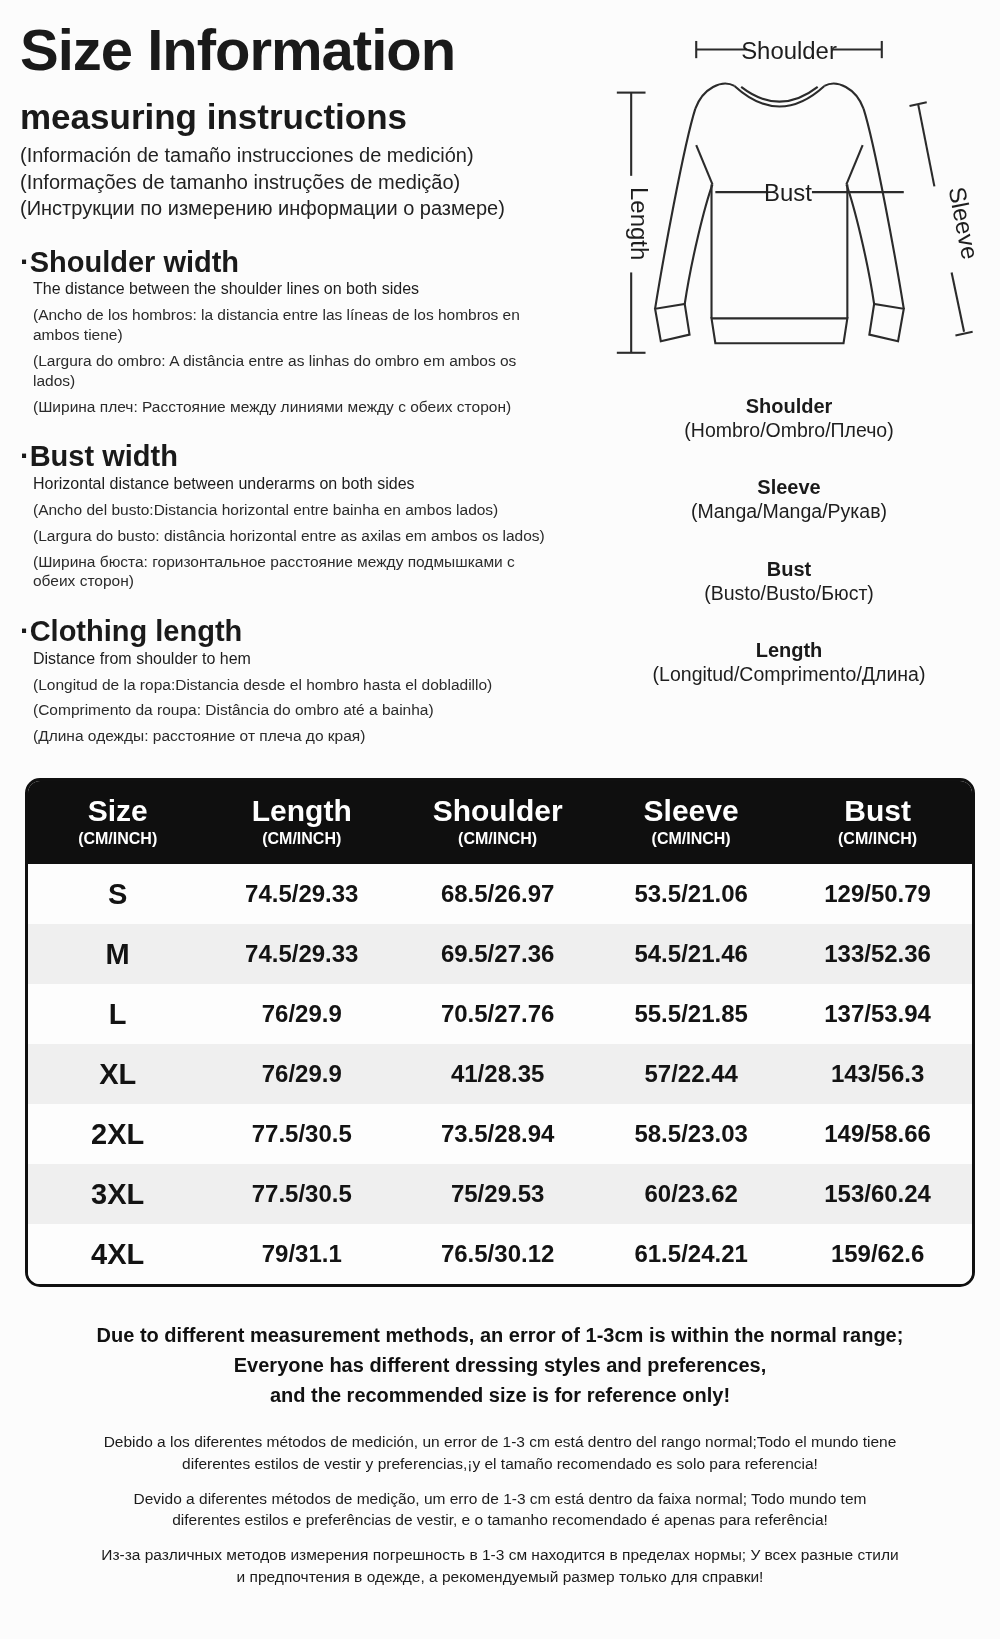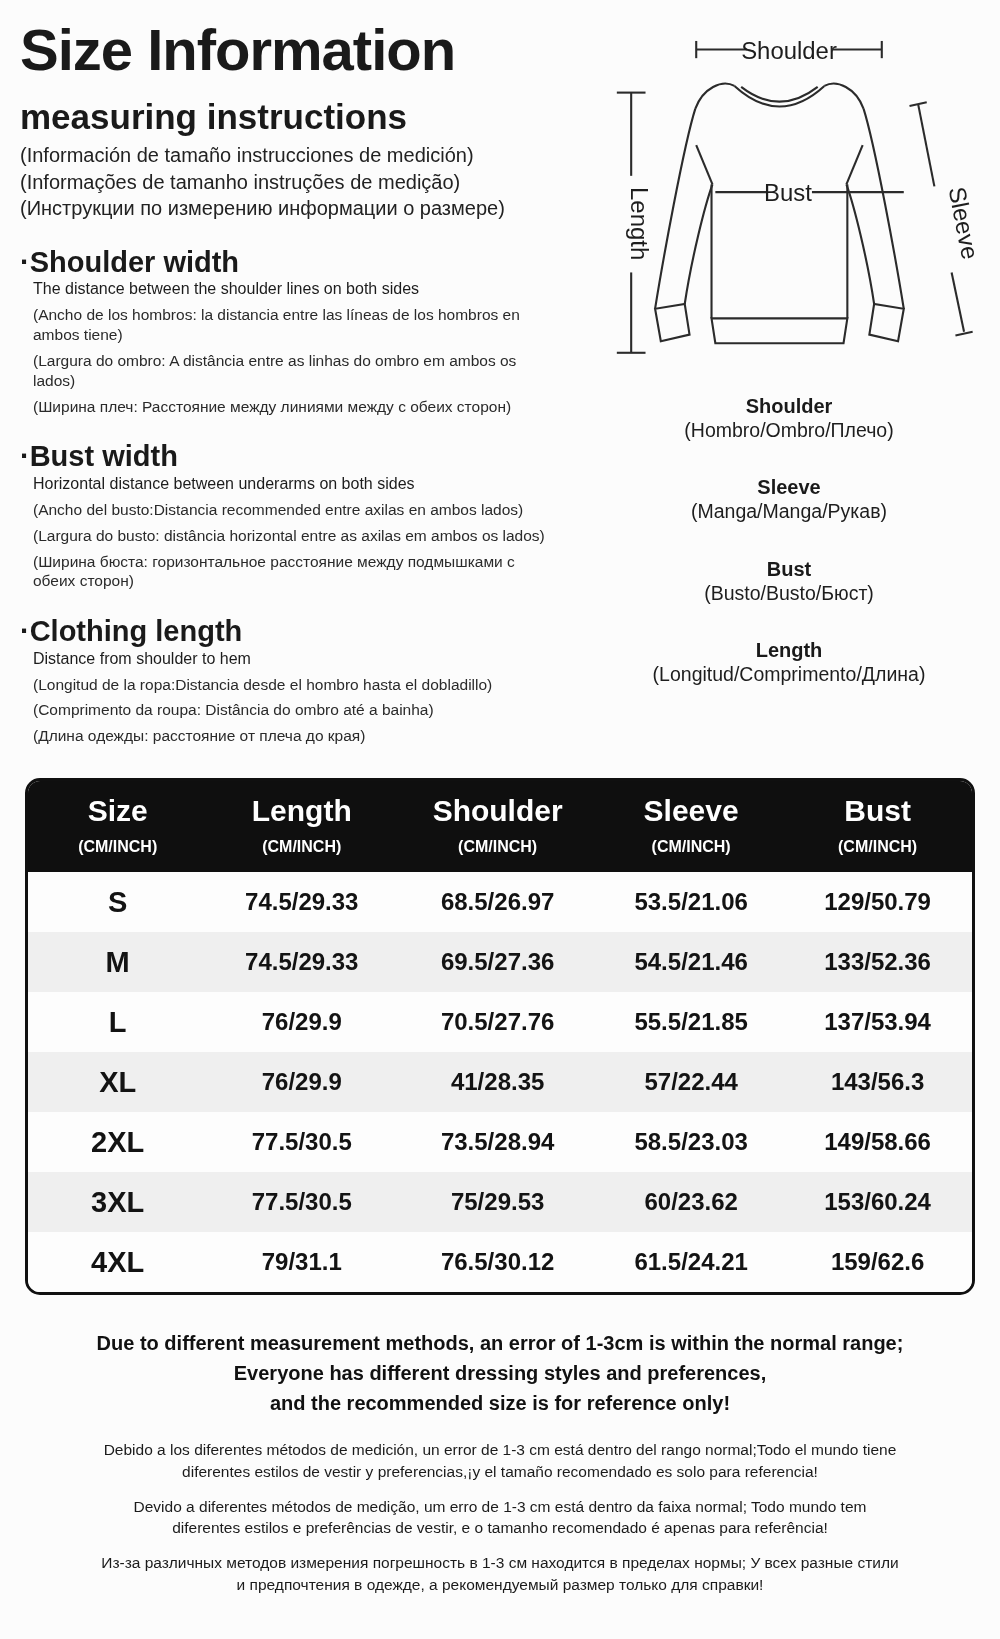--- a/index.html
+++ b/index.html
@@ -32,21 +32,21 @@
   .ml-group{margin-bottom:33px;}
   .ml-name{font-size:20px;font-weight:bold;line-height:1.2;}
   .ml-trans{font-size:19.5px;line-height:1.25;color:#1e1e1e;}
 
   .size-table{
     width:944px;margin:26px auto 0 auto;
     border:3px solid #101010;border-radius:15px;overflow:hidden;
     background:#fdfdfd;
   }
   .thead{display:flex;background:#0f0f0f;color:#fff;padding:15px 0 17px 0;}
-  .th{display:flex;flex-direction:column;align-items:center;justify-content:center;gap:13px;}
+  .th{display:flex;flex-direction:column;align-items:center;justify-content:center;gap:5px;}
   .th-label{font-size:30px;font-weight:bold;line-height:1;}
   .th-unit{font-size:16px;font-weight:bold;line-height:1;}
   .trow{display:flex;height:60px;align-items:center;background:#fdfdfd;}
   .trow.alt{background:#efefef;}
   .td{font-size:24px;font-weight:bold;text-align:center;color:#131313;}
   .td.sz{font-size:29px;}
   .c0{width:19%;} .c1{width:20%;} .c2{width:21.5%;} .c3{width:19.5%;} .c4{width:20%;}
 
   .disclaimer-en{margin-top:33px;text-align:center;font-size:20px;font-weight:bold;line-height:1.5;color:#111;}
   .disclaimer-sm{margin-top:21px;text-align:center;font-size:15.5px;line-height:1.4;color:#1b1b1b;}
@@ -72,21 +72,21 @@
         <h3 class="sec-heading">·Shoulder width</h3>
         <div class="sec-desc">The distance between the shoulder lines on both sides</div>
         <p class="sec-trans">(Ancho de los hombros: la distancia entre las líneas de los hombros en ambos tiene)</p>
         <p class="sec-trans">(Largura do ombro: A distância entre as linhas do ombro em ambos os lados)</p>
         <p class="sec-trans">(Ширина плеч: Расстояние между линиями между с обеих сторон)</p>
       </section>
 
       <section class="measure-section">
         <h3 class="sec-heading">·Bust width</h3>
         <div class="sec-desc">Horizontal distance between underarms on both sides</div>
-        <p class="sec-trans">(Ancho del busto:Distancia recommended entre axilas en ambos lados)</p>
+        <p class="sec-trans">(Ancho del busto:Distancia horizontal entre bainha en ambos lados)</p>
         <p class="sec-trans">(Largura do busto: distância horizontal entre as axilas em ambos os lados)</p>
         <p class="sec-trans">(Ширина бюста: горизонтальное расстояние между подмышками с обеих сторон)</p>
       </section>
 
       <section class="measure-section">
         <h3 class="sec-heading">·Clothing length</h3>
         <div class="sec-desc">Distance from shoulder to hem</div>
         <p class="sec-trans">(Longitud de la ropa:Distancia desde el hombro hasta el dobladillo)</p>
         <p class="sec-trans">(Comprimento da roupa: Distância do ombro até a bainha)</p>
         <p class="sec-trans">(Длина одежды: расстояние от плеча до края)</p>

